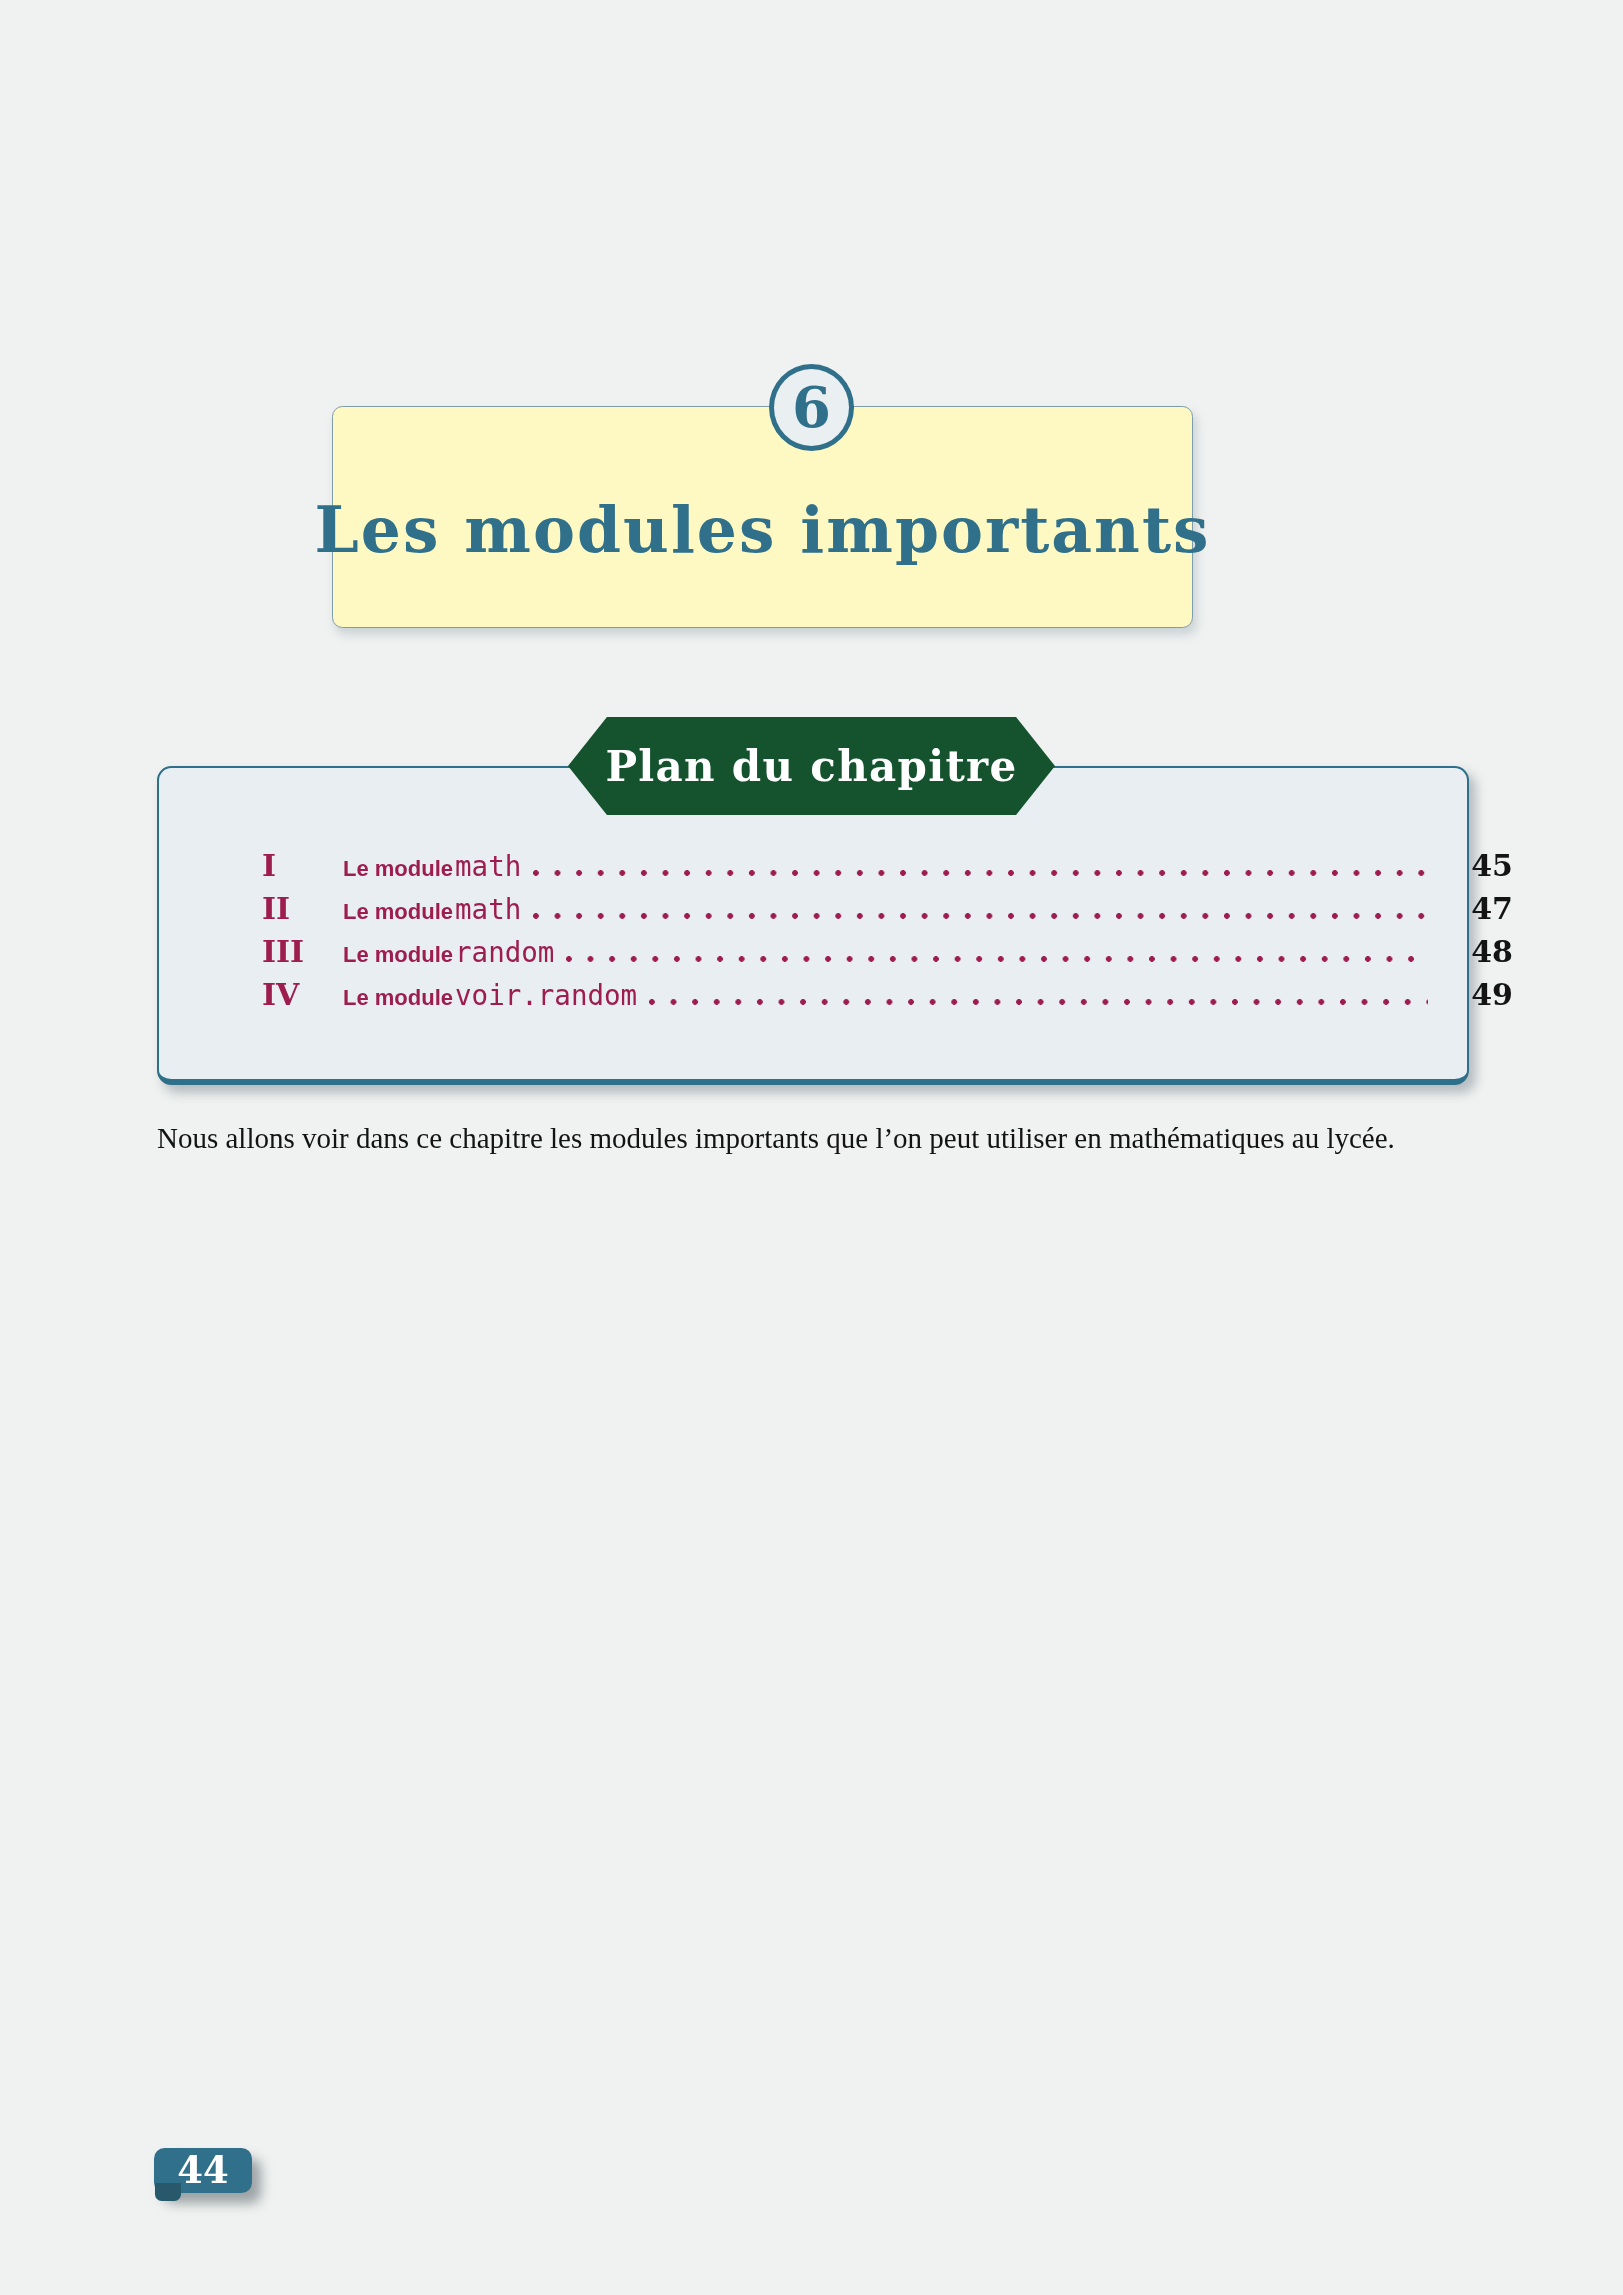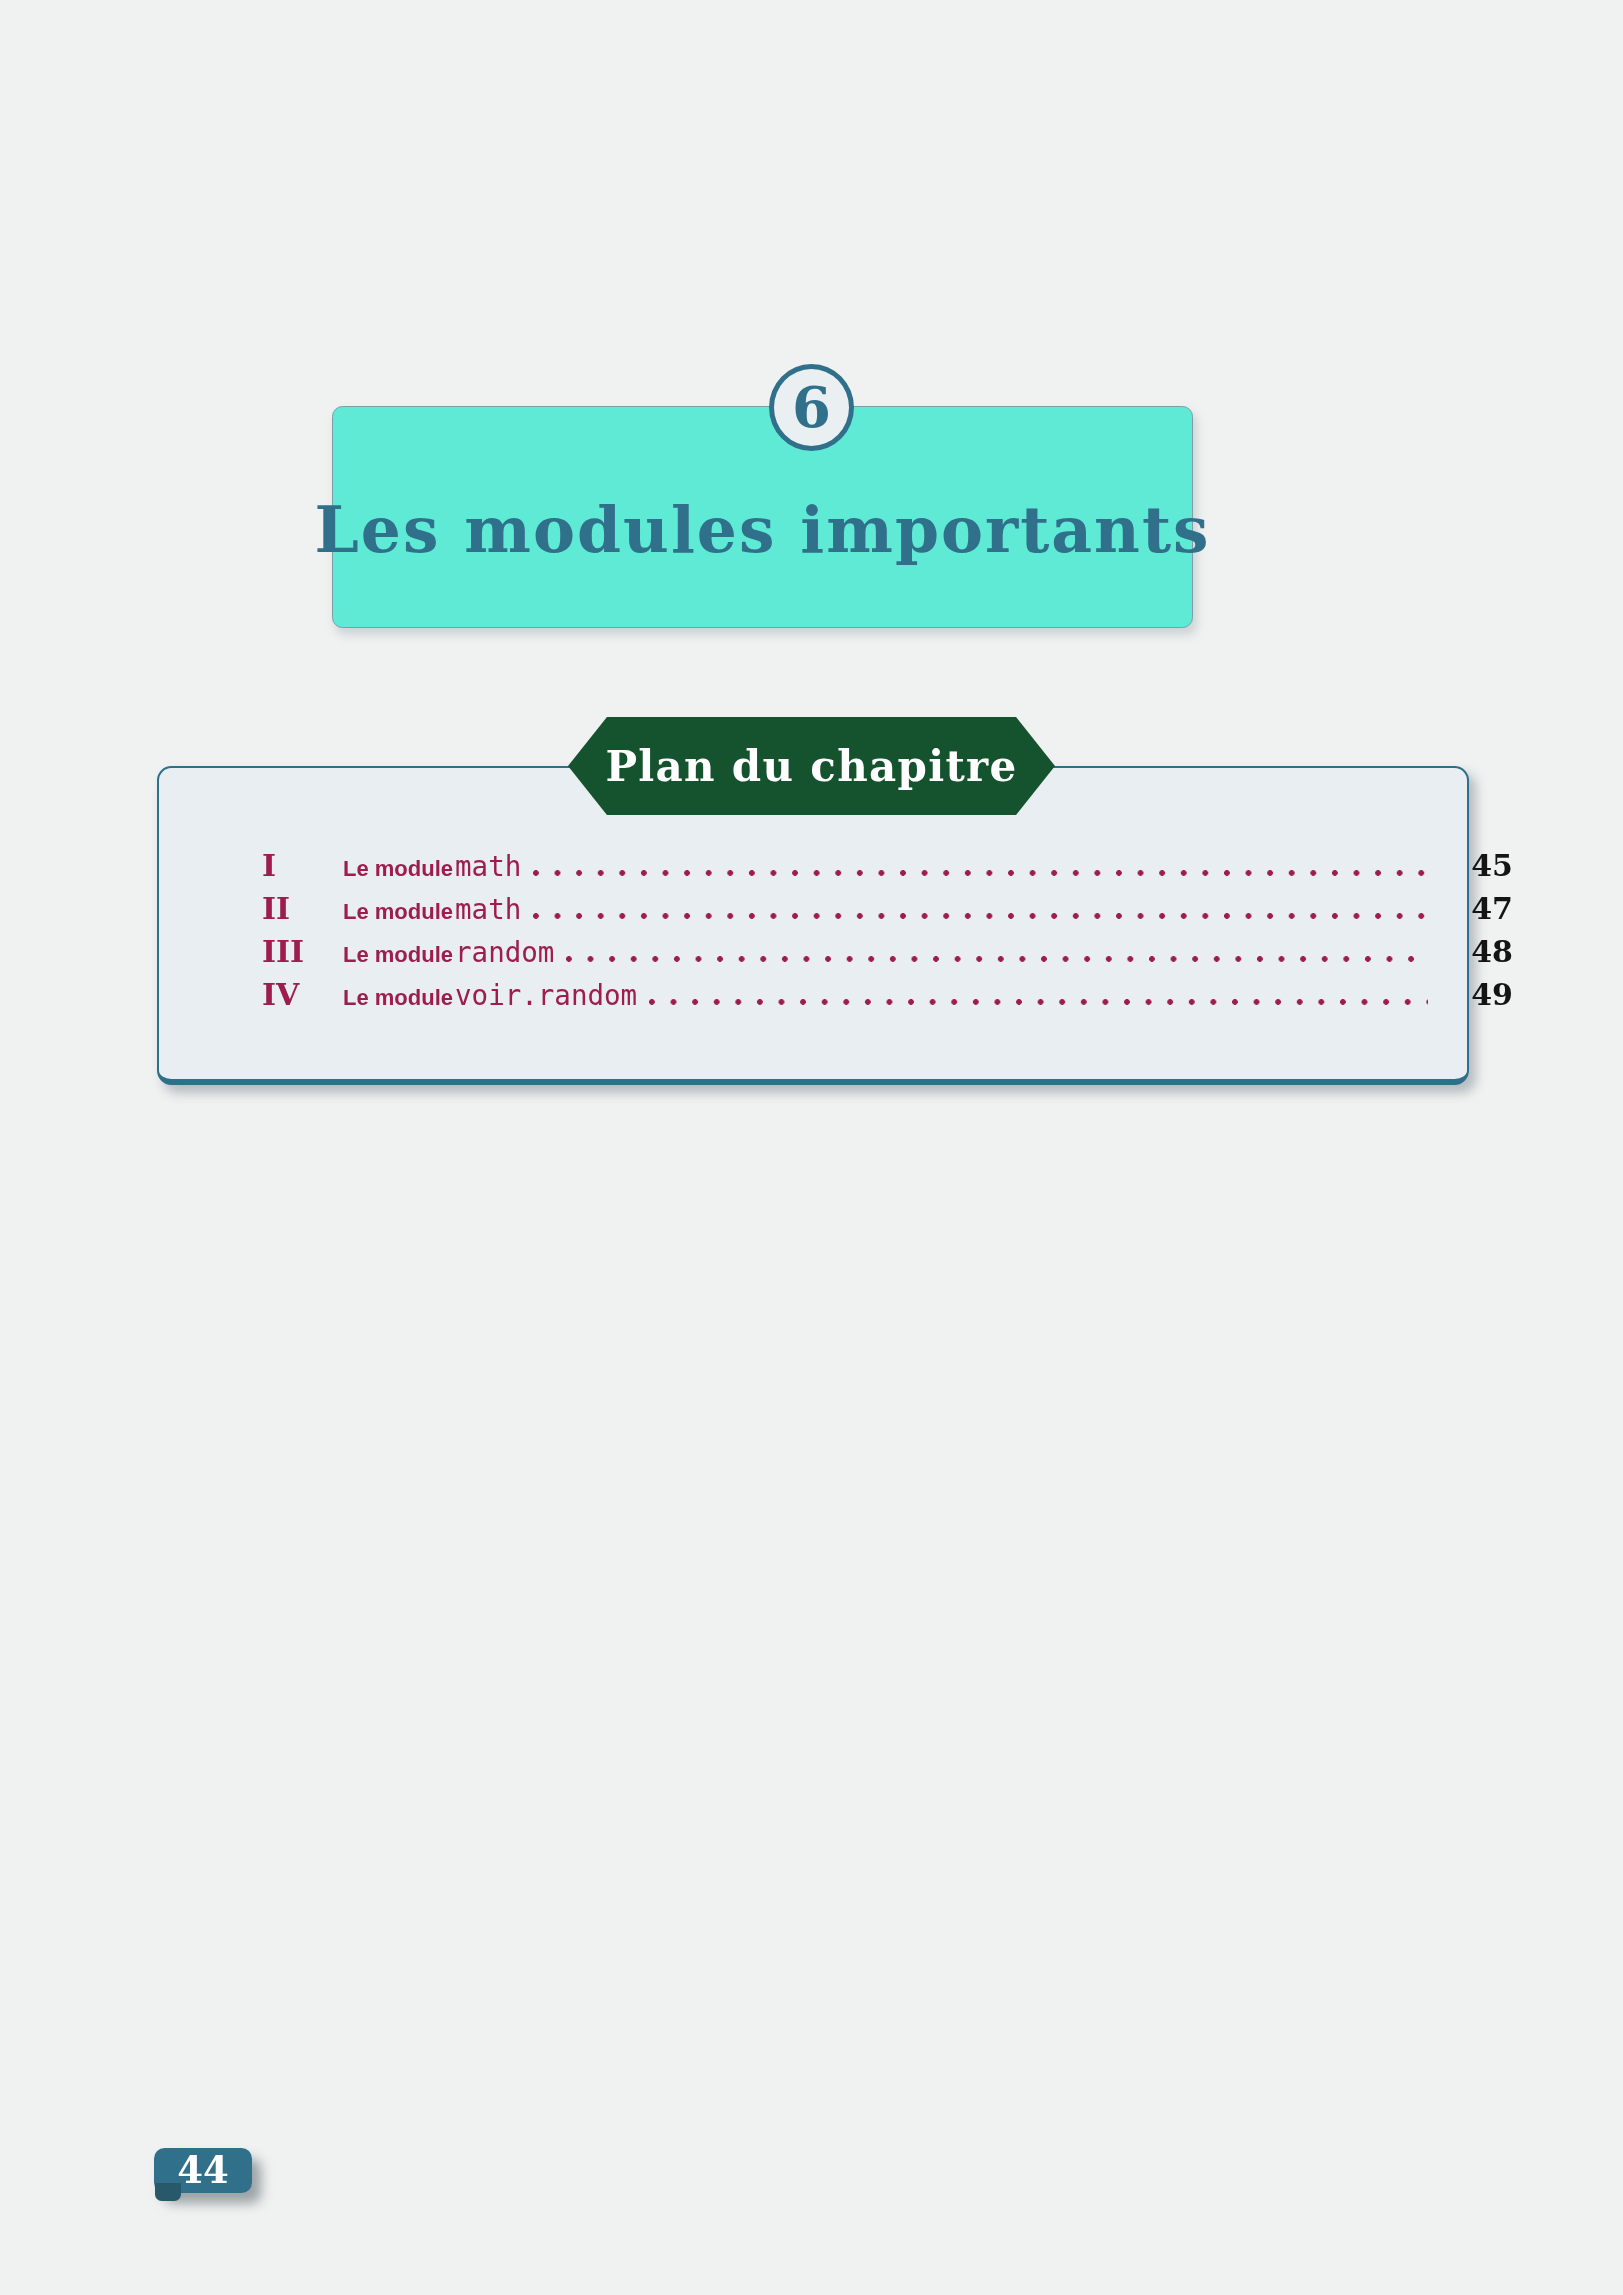--- a/index.html
+++ b/index.html
@@ -9,21 +9,21 @@
     width:1623px; height:2295px;
     background:#f0f2f1;
     font-family:"Liberation Serif", serif;
     overflow:hidden;
   }
 
   
   .chapter-box {
     position:absolute; left:332px; top:406px;
     width:861px; height:222px;
-    background:#5eead4;
+    background:#fef9c3;
     border:1.3px solid #7d9dab;
     border-radius:10.5px;
     box-shadow:3.9px 6.5px 9.2px rgba(140,155,165,.35);
     display:flex; align-items:center; justify-content:center;
     padding-top:26px; box-sizing:border-box;
     z-index:1;
   }
   .chapter-title {
     color:#31708a;
     font-family:"DejaVu Serif", serif;
@@ -203,19 +203,20 @@
     </div>
     <div class="toc-row">
       <span class="toc-numeral">IV</span>
       <span class="toc-label">Le module</span>
       <span class="toc-module">voir.random</span>
       <span class="toc-leader"></span>
       <span class="toc-page">49</span>
     </div>
   </div>
 
+  <div class="intro">Nous allons voir dans ce chapitre les modules importants que l’on peut utiliser en mathématiques au lycée.</div>
 
   <div class="page-badge">
     <div class="page-number">44</div>
   </div>
 
 </div>
 
 
 </body></html>

